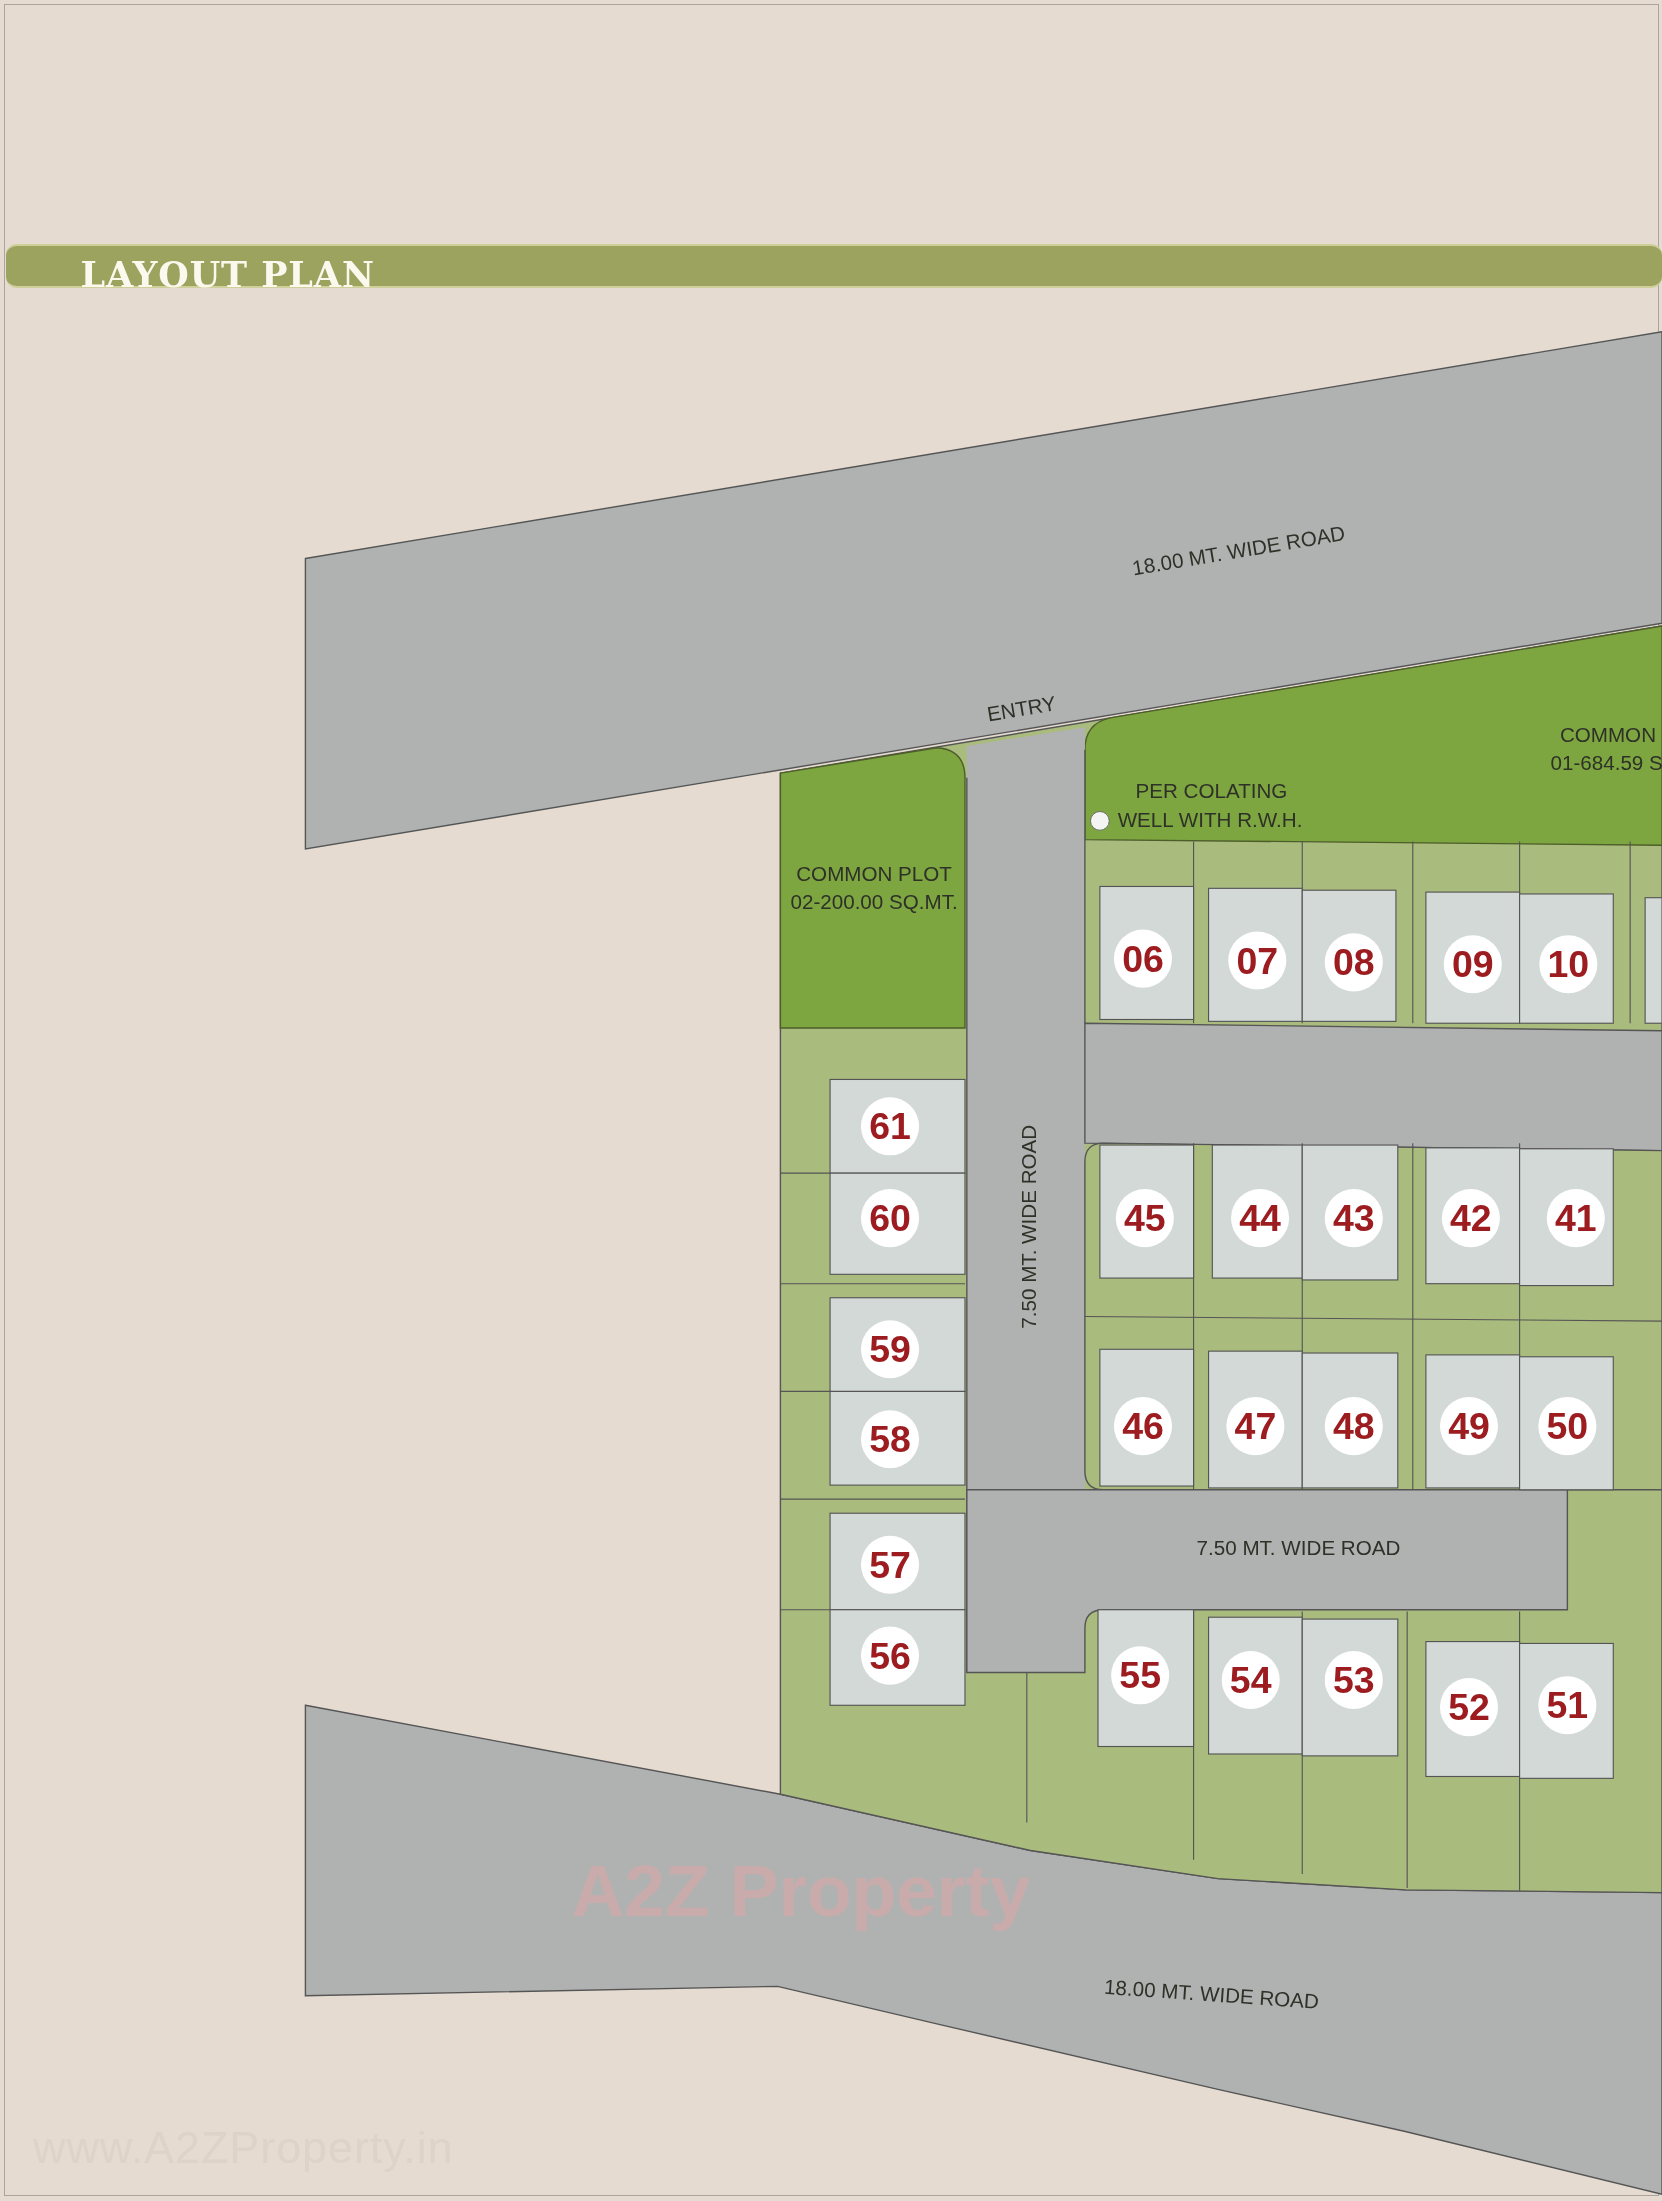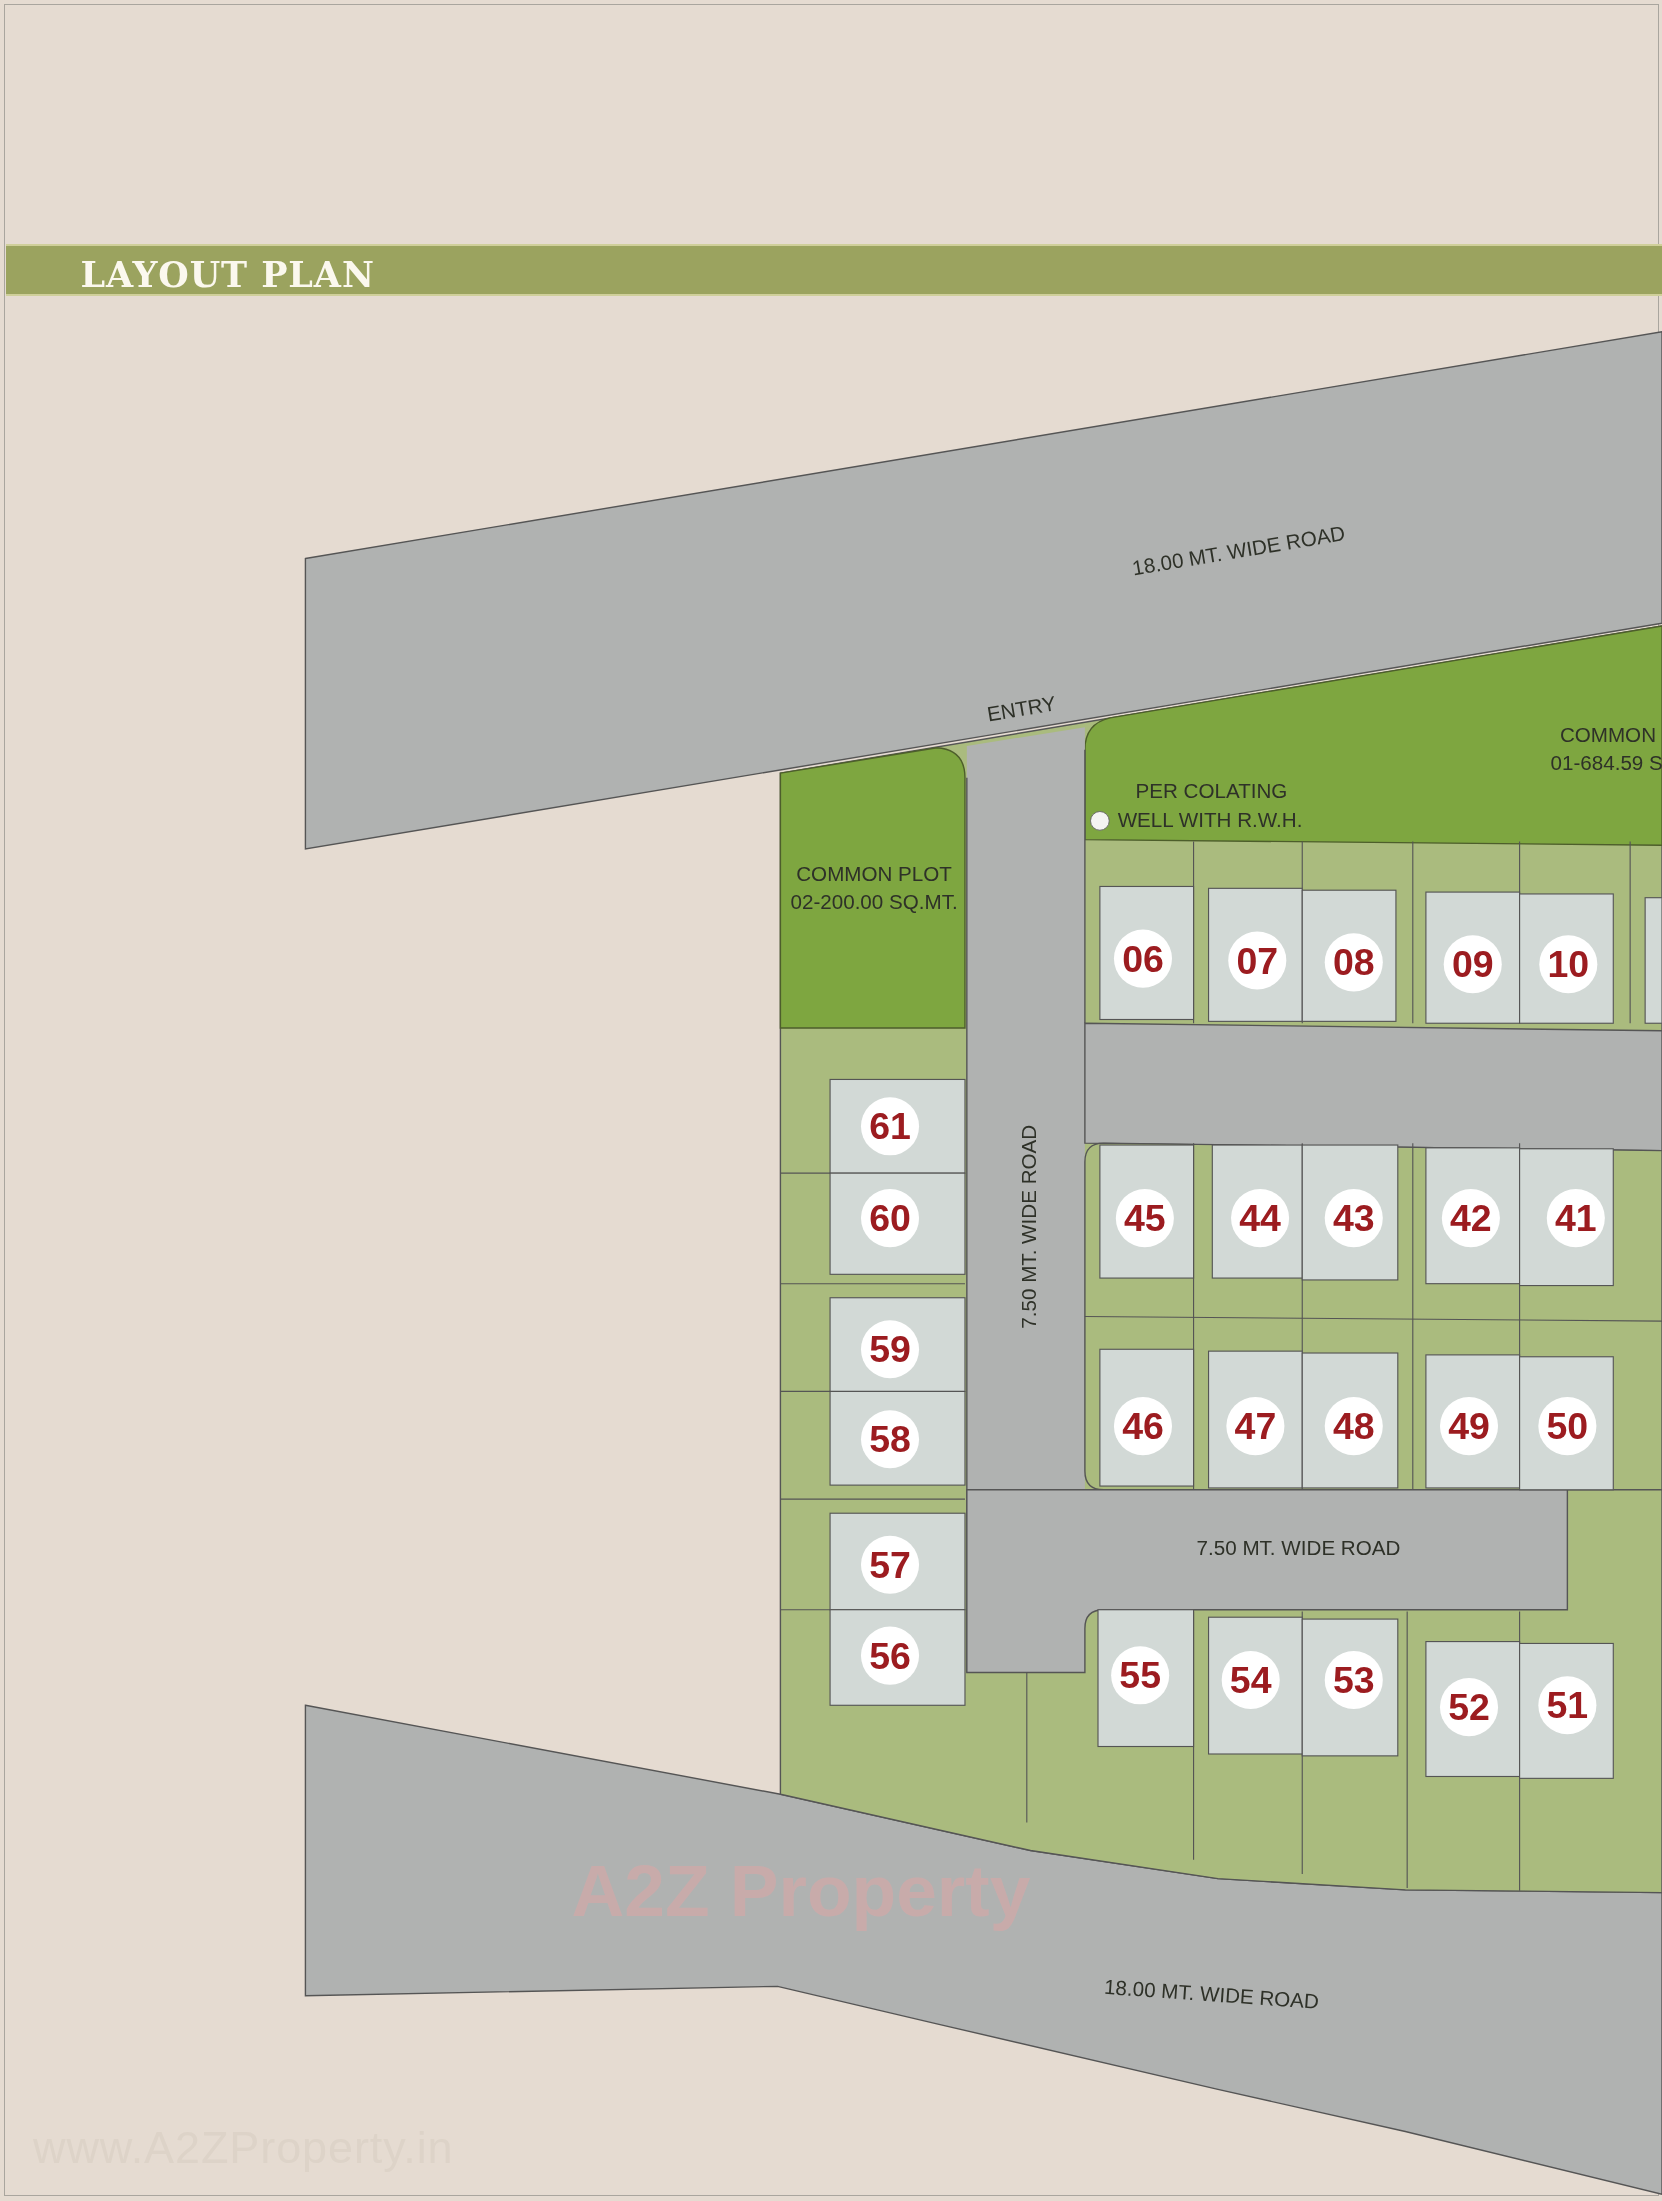--- a/index.html
+++ b/index.html
@@ -1,19 +1,19 @@
 <!DOCTYPE html>
 <html style="font-size:15px"><head>
 <meta charset="utf-8">
 <style>
   html,body{margin:0;padding:0;}
   body{width:1662px;height:2202px;overflow:hidden;background:#e5dbd1;font-family:"Liberation Sans",sans-serif;}
   #canvas{position:absolute;left:0;top:0;width:1662px;height:2202px;}
   .frame{position:absolute;left:3.7px;top:3.7px;width:1655px;height:2192px;border:1.9px solid #a9a59e;box-sizing:border-box;pointer-events:none;}
-  .banner{position:absolute;left:5.6px;top:244px;width:1656px;height:52px;background:#9ba35f;border-top:2.8px solid #cfcf9a;border-bottom:2.8px solid #cfcf9a;box-sizing:border-box;}
+  .banner{position:absolute;left:5.6px;top:244px;width:1656px;height:44px;background:#9ba35f;border-top:2.8px solid #cfcf9a;border-bottom:2.8px solid #cfcf9a;box-sizing:border-box;border-radius:11px;}
   .banner-title{position:absolute;left:75px;top:7.5px;color:#fbf8ee;font-family:"DejaVu Serif",serif;font-weight:bold;font-size:35px;letter-spacing:0.9px;}
   svg text{font-family:"Liberation Sans",sans-serif;}
   .lbl{fill:#2e3128;font-size:22px;}
   .pnum{fill:#9c1c20;font-weight:bold;font-size:40px;}
   .wm{position:absolute;left:33px;top:2122px;font-size:45px;color:#ddd3c8;letter-spacing:0.9px;}
 </style>
 </head>
 <body>
 
 <div class="frame"></div>

